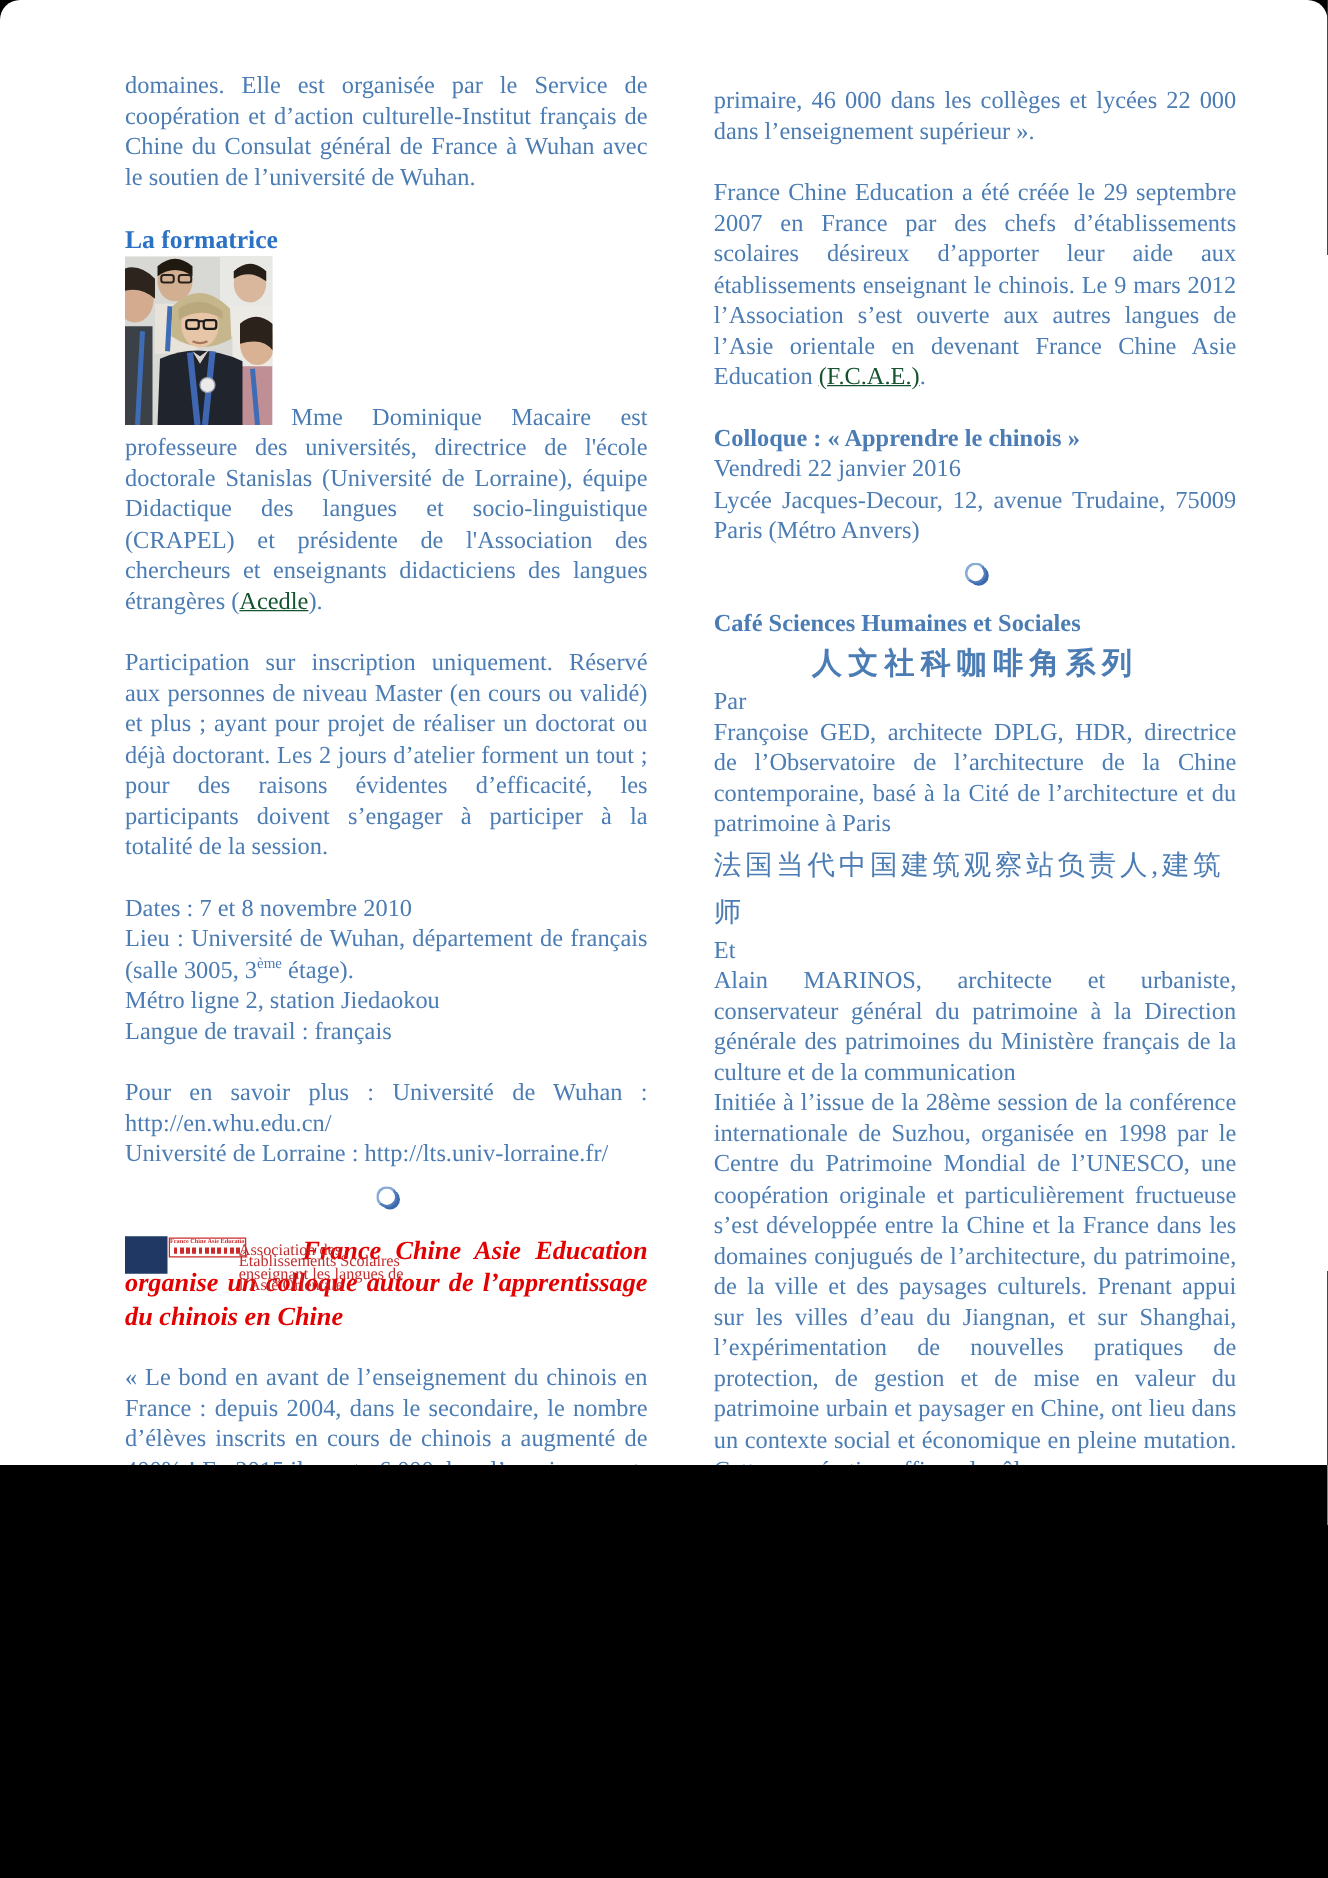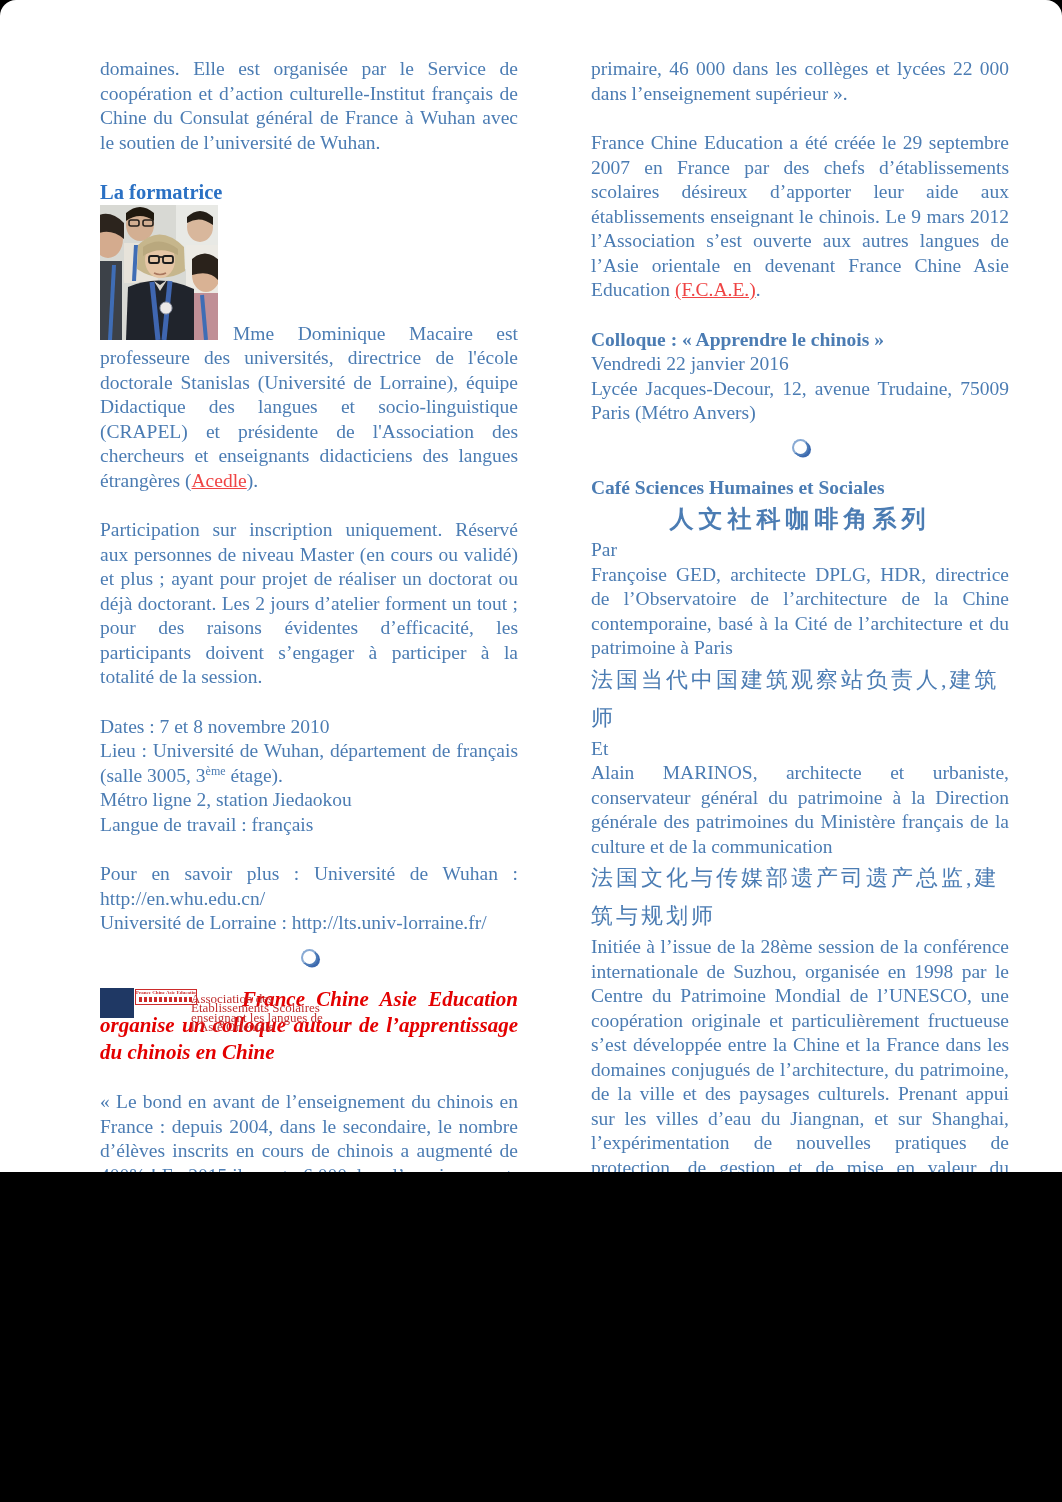--- a/index.html
+++ b/index.html
@@ -17,29 +17,29 @@
     border-radius:16px 16px 0 0;
   }
   .col{
     position:absolute;top:57px;
     width:418px;
     font-size:19.5px;line-height:24.5px;
     color:#4b7cb3;
     text-align:justify;
   }
   .col-left{left:100px;}
-  .col-right{left:591px;}
+  .col-right{left:571px;margin-top:12px;}
   p,.block{margin:0;padding:0;}
   .sp{height:25px;}
   .sp-half{height:12px;}
   .h-bright{font-weight:bold;color:#2b71c4;font-size:20.5px;}
   .h-blue{font-weight:bold;}
   .h-zh{font-weight:bold;font-size:24px;line-height:38px;letter-spacing:5px;text-align:center;}
   .zh{font-size:22px;line-height:38px;letter-spacing:3px;text-align:left;}
-  a.doclink{color:#ef4444;text-decoration:underline;cursor:pointer;}
+  a.doclink{color:#14532d;text-decoration:underline;cursor:pointer;}
   sup{font-size:12px;line-height:0;}
   .it{}
   
   .photo{
     display:inline-block;width:118px;height:135px;
     margin-right:15px;vertical-align:baseline;
   }
   
   .orn-wrap{text-align:center;height:26px;}
   .orn{
@@ -197,21 +197,20 @@
       <div class="orn-wrap"><span class="orn"></span></div>
       <div class="sp-half"></div>
 
       <p class="block h-blue">Café Sciences Humaines et Sociales</p>
       <p class="block h-zh">人文社科咖啡角系列</p>
       <p class="block">Par</p>
       <p class="block">Françoise GED, architecte DPLG, HDR, directrice de l’Observatoire de l’architecture de la Chine contemporaine, basé à la Cité de l’architecture et du patrimoine à Paris</p>
       <p class="block zh">法国当代中国建筑观察站负责人,建筑师</p>
       <p class="block">Et</p>
       <p class="block">Alain MARINOS, architecte et urbaniste, conservateur général du patrimoine à la Direction générale des patrimoines du Ministère français de la culture et de la communication</p>
-      <p class="block zh">法国文化与传媒部遗产司遗产总监,建筑与规划师</p>
       <p class="block">Initiée à l’issue de la 28ème session de la conférence internationale de Suzhou, organisée en 1998 par le Centre du Patrimoine Mondial de l’UNESCO, une coopération originale et particulièrement fructueuse s’est développée entre la Chine et la France dans les domaines conjugués de l’architecture, du patrimoine, de la ville et des paysages culturels. Prenant appui sur les villes d’eau du Jiangnan, et sur Shanghai, l’expérimentation de nouvelles pratiques de protection, de gestion et de mise en valeur du patrimoine urbain et paysager en Chine, ont lieu dans un contexte social et économique en pleine mutation. Cette coopération affirme le rôle</p>
     </div>
 
     <svg class="footer-line" viewBox="0 0 790 14" aria-hidden="true">
       <line x1="0" y1="7" x2="752" y2="7" stroke="#1c1c1c" stroke-width="1.4"></line>
       <path d="M60 7 C 240 1.5, 520 1.5, 700 7 C 520 12.5, 240 12.5, 60 7 Z" fill="#26466f"></path>
       <path d="M150 7 C 300 3.5, 470 3.5, 620 7 C 470 10.5, 300 10.5, 150 7 Z" fill="#1f3e6d"></path>
     </svg>
     <div class="pageno">3</div>
     <div class="footer-text">Lettre d’informations - Enseignement et Apprentissage - numéro 3- novembre 2015</div>

